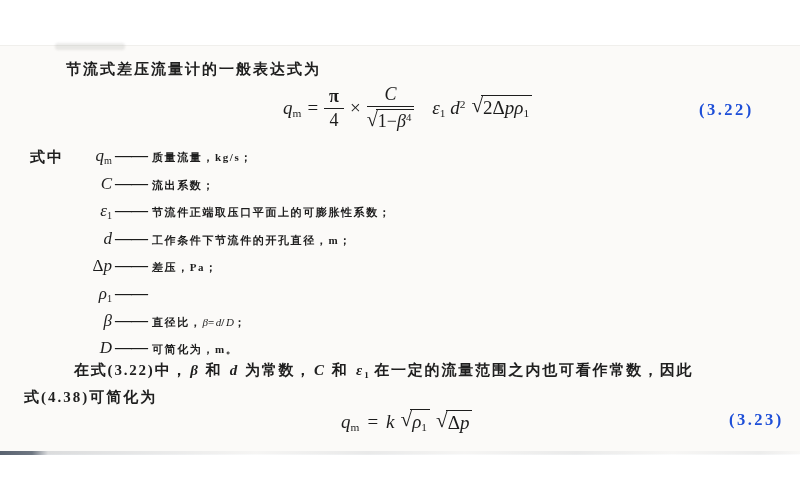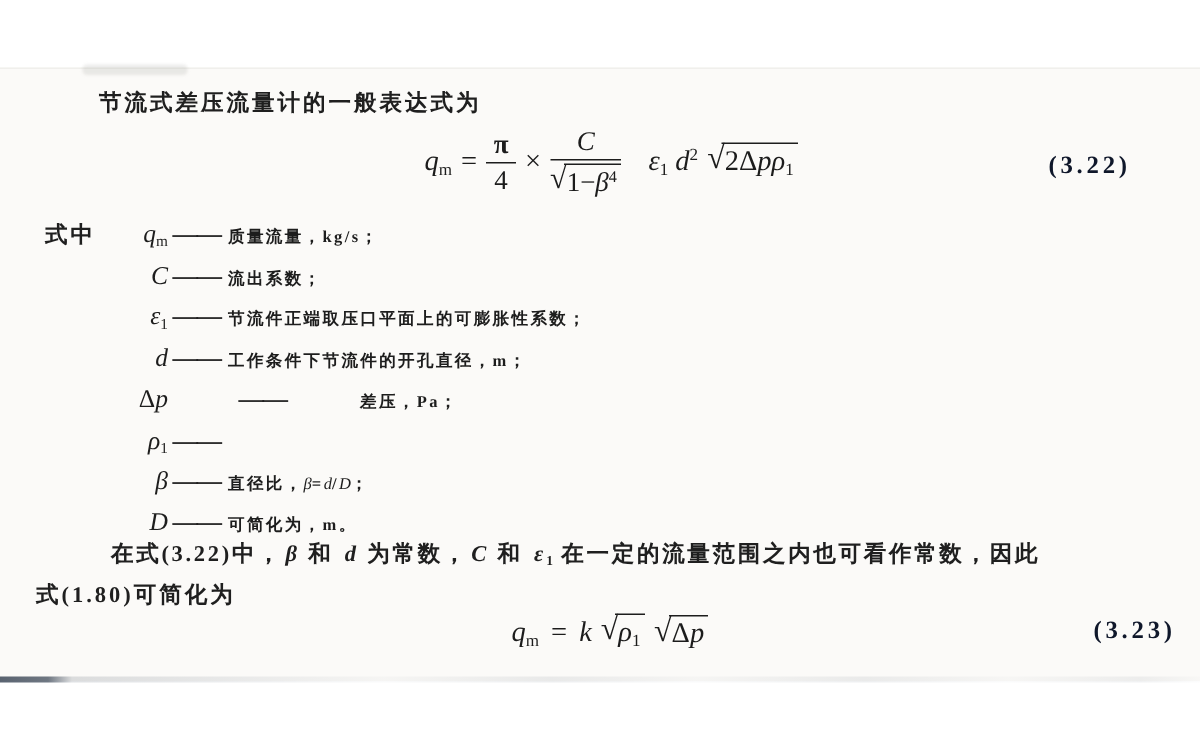--- a/index.html
+++ b/index.html
@@ -54,41 +54,41 @@
   .frac{display:inline-block;text-align:center;vertical-align:middle;font-size:18px;line-height:1.05;}
   .fnum{display:block;border-bottom:1.6px solid #1d1d1d;padding:0 5px 2px;}
   .fden{display:block;padding-top:2px;}
   .pi{font-weight:700;}
   .sqrt{display:inline-block;white-space:nowrap;}
   .rsign{display:inline-block;vertical-align:top;font-size:1.12em;line-height:1;margin-right:-2px;}
   .rbody{display:inline-block;vertical-align:top;border-top:1.6px solid #1d1d1d;padding:1px 3px 0 2px;line-height:1.15;}
   .tail{margin-left:14px;margin-right:2px;}
 
   .eqnum{
-    position:absolute;font-size:16.5px;font-weight:600;letter-spacing:2.5px;color:#0f172a;
+    position:absolute;font-size:16.5px;font-weight:600;letter-spacing:2.5px;color:#1d4ed8;
   }
   .eqnum1{left:699px;top:100px;}
   .eqnum2{left:699px;top:410px;margin-left:30px;}
 
   
   .where{left:30px;top:148px;}
   .defrow{
     position:absolute;left:0;width:800px;display:flex;align-items:baseline;
     font-size:17px;color:#1d1d1d;
   }
   .defrow .sym{
     width:112px;text-align:right;font-size:17px;letter-spacing:0;
     font-family:"Liberation Serif","DejaVu Serif",serif;
   }
   .defrow .dash{width:38px;text-align:center;letter-spacing:-1px;font-weight:600;}
   .defrow .desc{margin-left:2px;}
   .desc{font-weight:600;letter-spacing:1.6px;font-size:11px;}
   .desc .it{letter-spacing:0;font-weight:500;}
   .r0{top:146px;} .r1{top:174px;} .r2{top:201px;} .r3{top:229px;}
-  .r4{top:256px;gap:44px;} .r5{top:284px;} .r6{top:311px;} .r7{top:338px;}
+  .r4{top:256px;} .r5{top:284px;} .r6{top:311px;} .r7{top:338px;}
 </style>
 </head>
 <body>
 
 <div class="scan">
   <div class="smudge-top"></div>
   <div class="artifact-bottom"></div>
 </div>
 
 <div class="abs cn intro">节流式差压流量计的一般表达式为</div>
@@ -148,21 +148,21 @@
   <span class="dash">——</span>
   <span class="desc"><span>直径比，</span><span class="it">β</span><span>=</span><span class="it">d</span><span>/</span><span class="it">D</span><span>；</span></span>
 </div>
 <div class="defrow r7">
   <span class="sym"><span class="it">D</span></span>
   <span class="dash">——</span>
   <span class="desc"><span>可简化为，m。</span></span>
 </div>
 
 <div class="abs cn para1"><span>在式(3.22)中，</span><span class="it">β</span><span> 和 </span><span class="it">d</span><span> 为常数，</span><span class="it">C</span><span> 和 </span><span class="it">ε</span><span class="sub">1</span><span> 在一定的流量范围之内也可看作常数，因此</span></div>
-<div class="abs cn para2">式(1.80)可简化为</div>
+<div class="abs cn para2">式(4.38)可简化为</div>
 
 <div class="abs eq eq2">
   <span><span class="it">q</span><span class="sub">m</span></span>
   <span class="op">=</span>
   <span class="it">k</span>
   <span class="sqrt"><span class="rsign">√</span><span class="rbody"><span class="it">ρ</span><span class="sub">1</span></span></span>
   <span class="sqrt"><span class="rsign">√</span><span class="rbody"><span>Δ</span><span class="it">p</span></span></span>
 </div>
 <div class="eqnum eqnum2">(3.23)</div>
 

